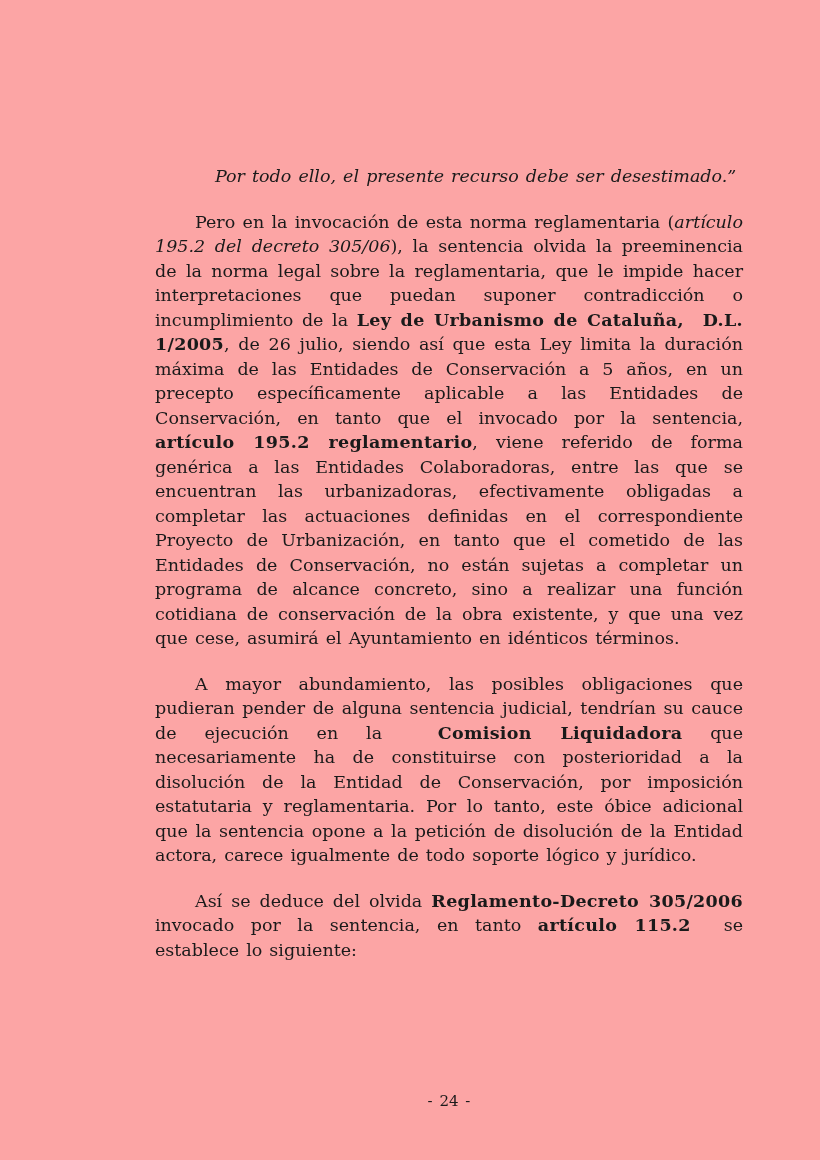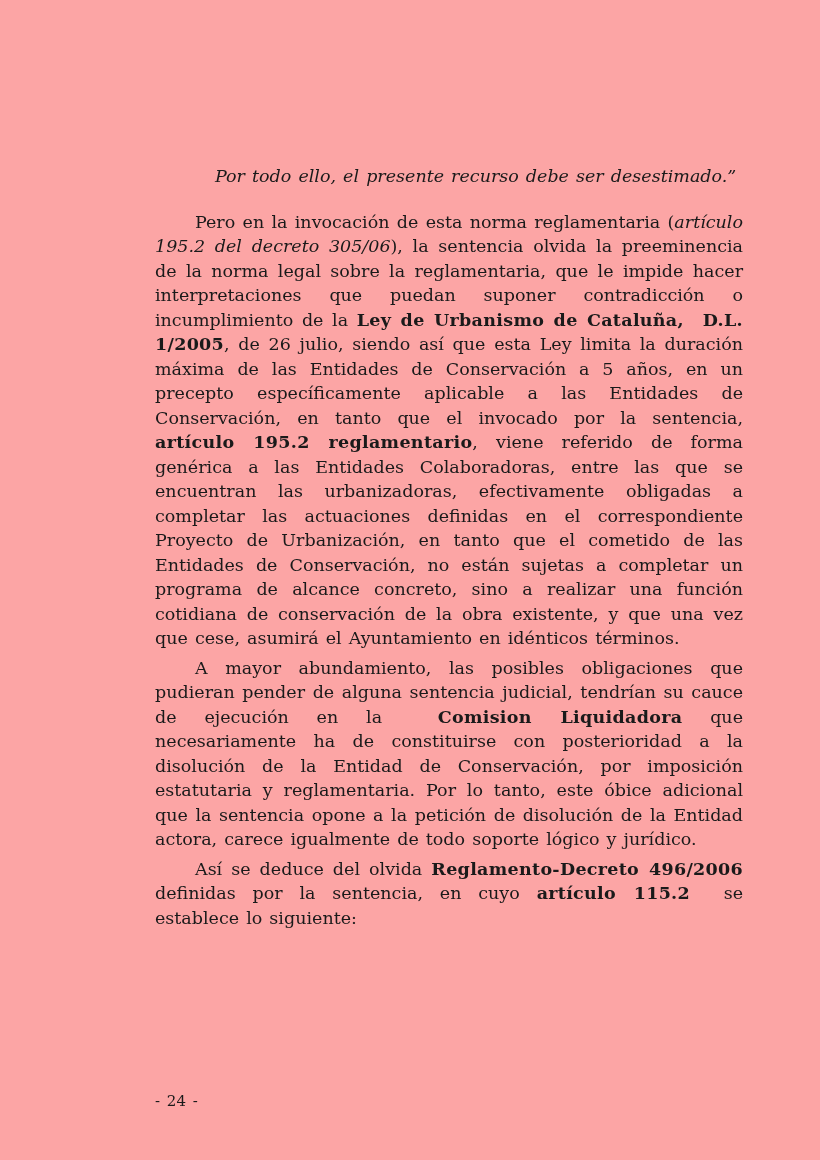--- a/index.html
+++ b/index.html
@@ -28,40 +28,41 @@
     line-height: 24.5px;
     word-spacing: 1.5px;
   }
   .para.quote {
     margin-left: 50px;
     text-indent: 10px;
     margin-bottom: 21px;
   }
   .para.body {
     text-indent: 40px;
-    margin-top: 5px;
+    margin-top: 21px;
   }
   .run { font-style: normal; font-weight: normal; }
   .run.bold { font-weight: bold; letter-spacing: 0.3px; }
   .run.italic { font-style: italic; }
   .page-footer {
     position: absolute;
     top: 1091px;
     left: 155px;
     width: 588px;
+    text-align: center;
     font-size: 15px;
     line-height: 20px;
     color: #1a1a1a;
     word-spacing: 2px;
   }
 </style>
 </head>
 <body>
 
 <div class="page">
   <div class="doc-body">
       <p class="para quote"><span class="run italic">Por todo ello, el presente recurso debe ser desestimado.”</span></p>
       <p class="para body"><span class="run">Pero en la invocación de esta norma reglamentaria (</span><span class="run italic">artículo 195.2 del decreto 305/06</span><span class="run">), la sentencia olvida la preeminencia de la norma legal sobre la reglamentaria, que le impide hacer interpretaciones que puedan suponer contradicción o incumplimiento de la </span><span class="run bold">Ley de Urbanismo de Cataluña,&nbsp; D.L. 1/2005</span><span class="run">, de 26 julio, siendo así que esta Ley limita la duración máxima de las Entidades de Conservación a 5 años, en un precepto específicamente aplicable a las Entidades de Conservación, en tanto que el invocado por la sentencia, </span><span class="run bold">artículo 195.2 reglamentario</span><span class="run">, viene referido de forma genérica a las Entidades Colaboradoras, entre las que se encuentran las urbanizadoras, efectivamente obligadas a completar las actuaciones definidas en el correspondiente Proyecto de Urbanización, en tanto que el cometido de las Entidades de Conservación, no están sujetas a completar un programa de alcance concreto, sino a realizar una función cotidiana de conservación de la obra existente, y que una vez que cese, asumirá el Ayuntamiento en idénticos términos.</span></p>
       <p class="para body"><span class="run">A mayor abundamiento, las posibles obligaciones que pudieran pender de alguna sentencia judicial, tendrían su cauce de ejecución en la&nbsp; </span><span class="run bold">Comision Liquidadora</span><span class="run"> que necesariamente ha de constituirse con posterioridad a la disolución de la Entidad de Conservación, por imposición estatutaria y reglamentaria. Por lo tanto, este óbice adicional que la sentencia opone a la petición de disolución de la Entidad actora, carece igualmente de todo soporte lógico y jurídico.</span></p>
-      <p class="para body"><span class="run">Así se deduce del olvida </span><span class="run bold">Reglamento-Decreto 496/2006</span><span class="run"> definidas por la sentencia, en cuyo </span><span class="run bold">artículo 115.2</span><span class="run">&nbsp; se establece lo siguiente:</span></p>
+      <p class="para body"><span class="run">Así se deduce del olvida </span><span class="run bold">Reglamento-Decreto 305/2006</span><span class="run"> invocado por la sentencia, en tanto </span><span class="run bold">artículo 115.2</span><span class="run">&nbsp; se establece lo siguiente:</span></p>
     </div>
   <div class="page-footer">- 24 -</div>
 </div>
 
 </body></html>

